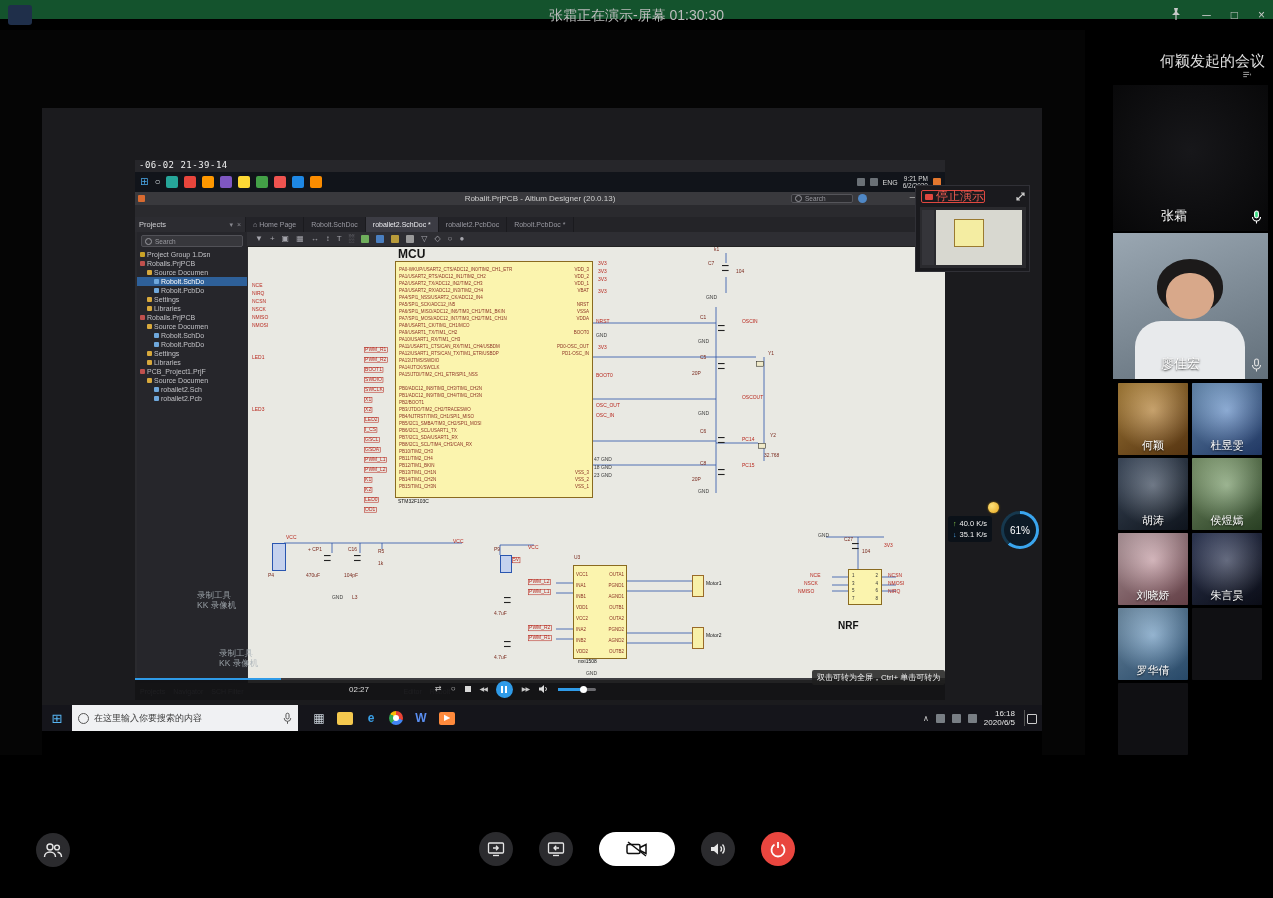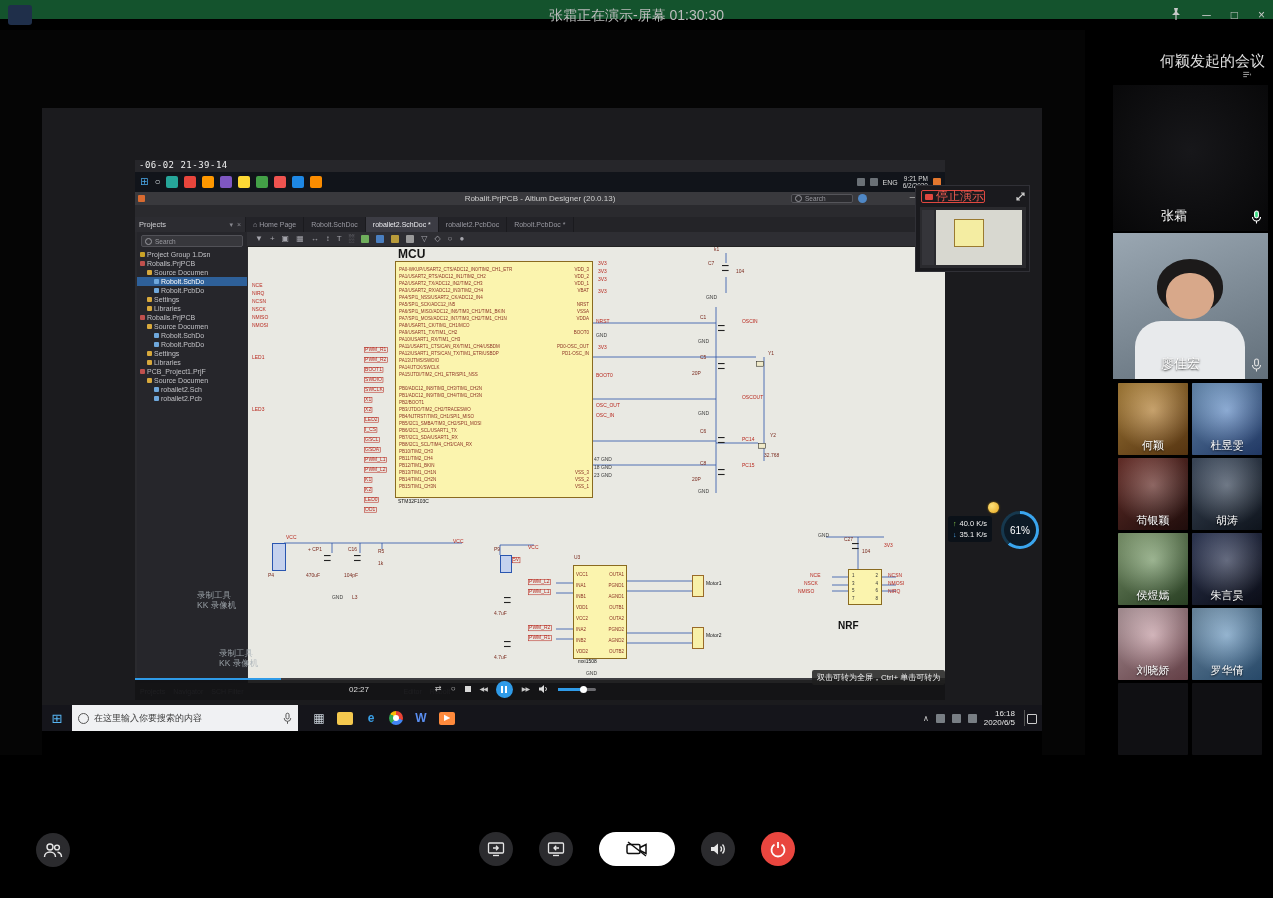--- a/index.html
+++ b/index.html
@@ -770,40 +770,36 @@
 
     <div class="pgrid">
         <div class="ptile" style="background: linear-gradient(145deg, rgb(217, 164, 74), rgb(122, 74, 24));">
           <div class="pglow"></div>
           <div class="pname">何颖</div>
         </div>
         <div class="ptile" style="background: linear-gradient(145deg, rgb(134, 182, 232), rgb(46, 79, 142));">
           <div class="pglow"></div>
           <div class="pname">杜昱雯</div>
         </div>
-        <div class="ptile" style="background: linear-gradient(145deg, rgb(138, 64, 56), rgb(44, 18, 16));">
-          <div class="pglow"></div>
-          <div class="pname">苟银颖</div>
-        </div>
         <div class="ptile" style="background: linear-gradient(145deg, rgb(83, 100, 124), rgb(20, 28, 40));">
           <div class="pglow"></div>
           <div class="pname">胡涛</div>
         </div>
         <div class="ptile" style="background: linear-gradient(145deg, rgb(162, 196, 142), rgb(58, 90, 50));">
           <div class="pglow"></div>
           <div class="pname">侯煜嫣</div>
         </div>
+        <div class="ptile" style="background: linear-gradient(145deg, rgb(230, 198, 204), rgb(142, 90, 100));">
+          <div class="pglow"></div>
+          <div class="pname">刘晓娇</div>
+        </div>
         <div class="ptile" style="background: linear-gradient(145deg, rgb(62, 74, 112), rgb(15, 18, 32));">
           <div class="pglow"></div>
           <div class="pname">朱言昊</div>
         </div>
-        <div class="ptile" style="background: linear-gradient(145deg, rgb(230, 198, 204), rgb(142, 90, 100));">
-          <div class="pglow"></div>
-          <div class="pname">刘晓娇</div>
-        </div>
         <div class="ptile" style="background: linear-gradient(145deg, rgb(146, 186, 218), rgb(56, 104, 150));">
           <div class="pglow"></div>
           <div class="pname">罗华倩</div>
         </div>
         <div class="ptile pdark"></div>
         <div class="ptile pdark"></div>
       </div>
   </aside>
 
 </div>

